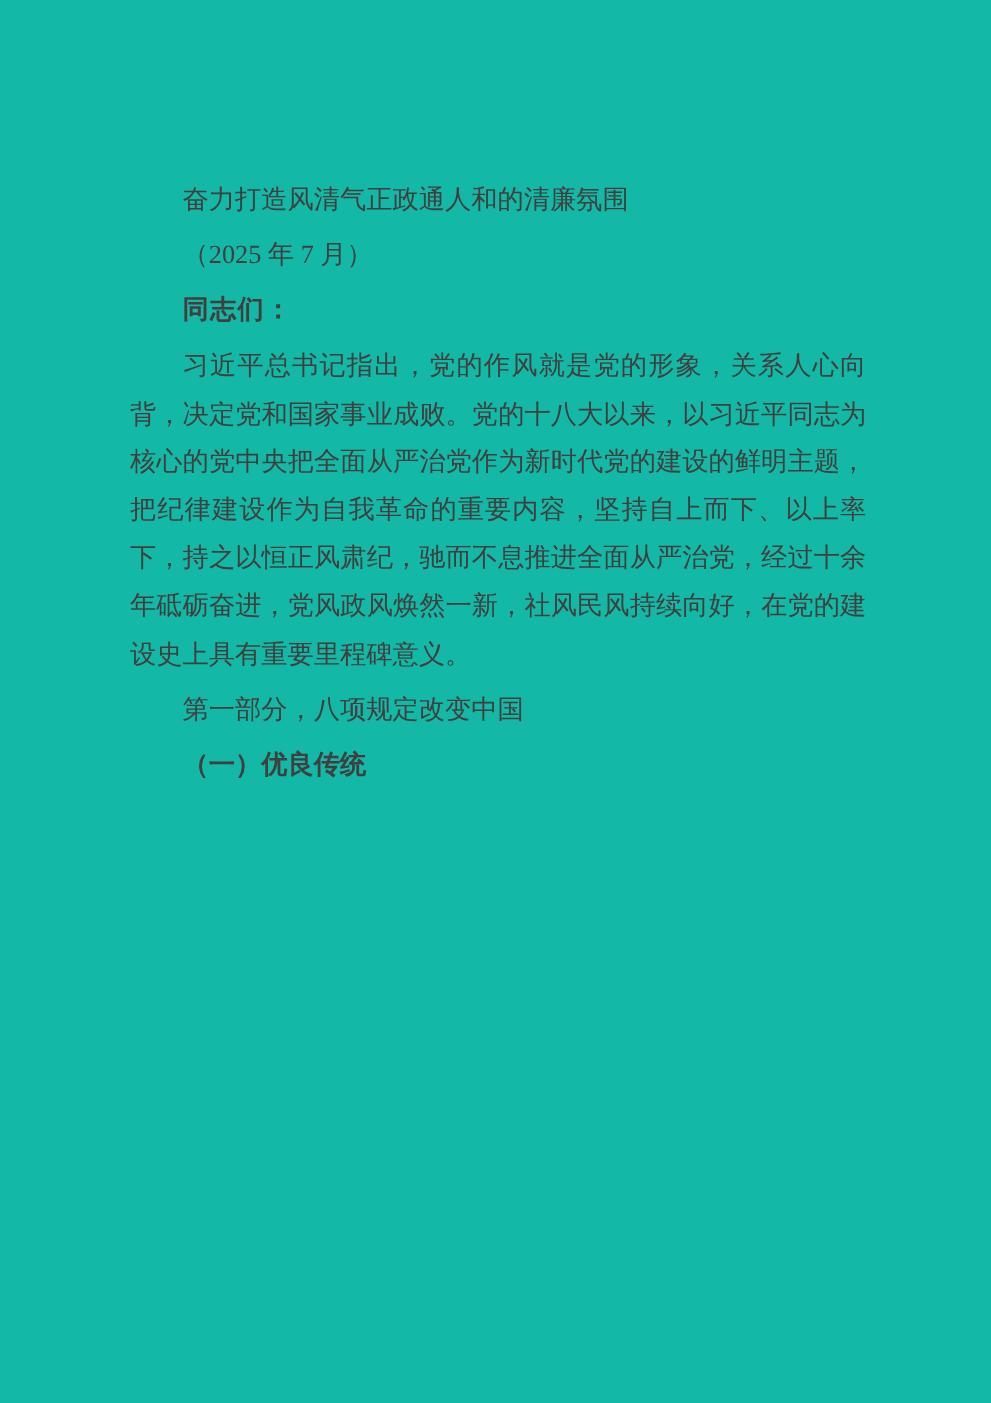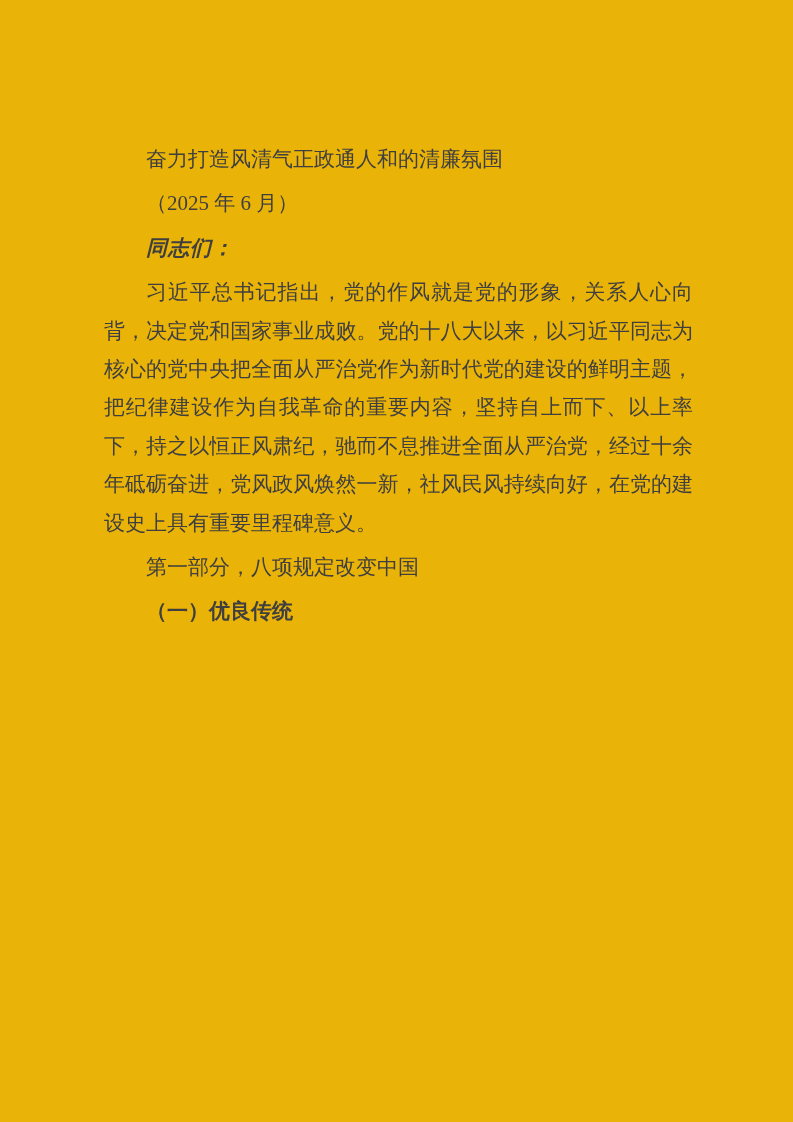--- a/index.html
+++ b/index.html
@@ -6,21 +6,21 @@
     margin: 0;
     padding: 0;
     background: #ffffff;
   }
   .page {
     position: relative;
     width: 793px;
     height: 1122px;
     box-sizing: border-box;
     margin: 0 auto;
-    background: #eab308;
+    background: #14b8a6;
     color: #3f3f3f;
     padding: 140px 100px 0 104px;
     font-family: "Liberation Serif", "DejaVu Serif", serif;
     font-size: 21px;
     line-height: 38.4px;
     overflow: hidden;
   }
   .page p {
     margin: 0 0 6px 0;
     text-indent: 2em;
@@ -30,34 +30,33 @@
   .doc-date,
   .doc-salutation,
   .section-heading,
   .subsection-heading {
     text-align: left;
   }
   .doc-salutation {
     font-family: "Liberation Sans", "DejaVu Sans", sans-serif;
     font-weight: 700;
     letter-spacing: 1px;
-    font-style: italic;
   }
   .subsection-heading {
     font-weight: 700;
     font-family: Liberation Serif, serif;
   }
 </style>
 </head>
 <body>
 
 <div class="page">
   <p class="doc-title">奋力打造风清气正政通人和的清廉氛围</p>
 
-  <p class="doc-date">（2025 年 6 月）</p>
+  <p class="doc-date">（2025 年 7 月）</p>
 
   <p class="doc-salutation">同志们：</p>
 
 
   <p class="doc-paragraph">习近平总书记指出，党的作风就是党的形象，关系人心向背，决定党和国家事业成败。党的十八大以来，以习近平同志为核心的党中央把全面从严治党作为新时代党的建设的鲜明主题，把纪律建设作为自我革命的重要内容，坚持自上而下、以上率下，持之以恒正风肃纪，驰而不息推进全面从严治党，经过十余年砥砺奋进，党风政风焕然一新，社风民风持续向好，在党的建设史上具有重要里程碑意义。</p>
 
   <p class="section-heading">第一部分，八项规定改变中国</p>
 
 
   <p class="subsection-heading">（一）优良传统</p>

